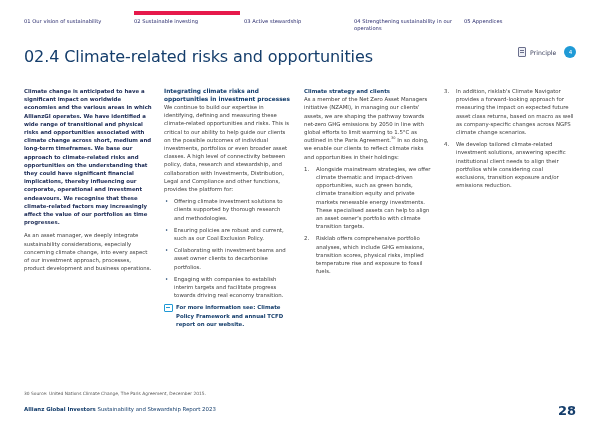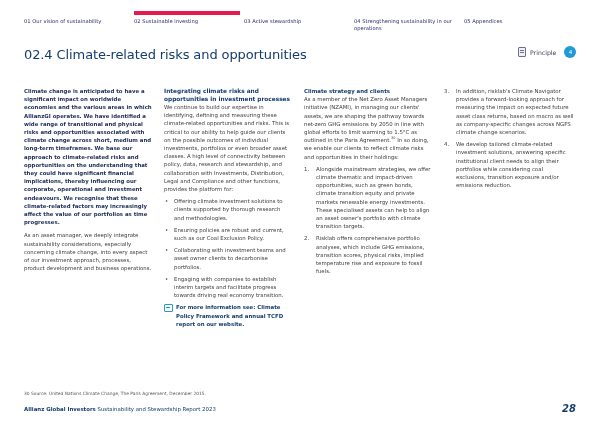--- a/index.html
+++ b/index.html
@@ -8,21 +8,21 @@
       font-family: "DejaVu Sans", sans-serif; color: #3c3c3c;
     }
     .nav { position: absolute; top: 0; left: 0; width: 600px; height: 40px; }
     .nav-item { position: absolute; top: 18px; font-size: 5.2px; line-height: 6.6px; color: #2b2d6e; }
     .nav-item.active .bar { position: absolute; top: -7px; left: 0; width: 106px; height: 4px; background: #e6194b; }
     .nav-item.n1 { left: 24px; width: 80px; }
     .nav-item.n2 { left: 134px; width: 80px; }
     .nav-item.n3 { left: 244px; width: 80px; }
     .nav-item.n4 { left: 354px; width: 100px; }
     .nav-item.n5 { left: 464px; width: 80px; }
-    .title { position: absolute; top: 47px; left: 24px; font-size: 13px; color: #143d6b; white-space: nowrap; letter-spacing: -0.1px; }
+    .title { position: absolute; top: 47px; left: 24px; font-size: 16px; color: #143d6b; white-space: nowrap; letter-spacing: -0.1px; }
     .principle { position: absolute; top: 46px; left: 518px; display: flex; align-items: center; gap: 4px; }
     .principle .doc-icon { width: 6px; height: 8px; border: 1px solid #6b6f8c; border-radius: 1px; position: relative; background: #eef0f6; }
     .principle .doc-icon::before { content: ""; position: absolute; left: 1px; right: 1px; top: 2px; height: 1px; background: #6b6f8c; box-shadow: 0 2px 0 #6b6f8c; }
     .principle .label { font-size: 6.2px; color: #3a3f5c; }
     .principle .badge { width: 12px; height: 12px; border-radius: 50%; background: #1f9ad6; color: #fff; font-size: 5.5px; display: flex; align-items: center; justify-content: center; margin-left: 4px; }
     .col { position: absolute; top: 87px; font-size: 5.4px; line-height: 8.2px; }
     .c1 { left: 24px; width: 128px; }
     .c2 { left: 164px; width: 128px; }
     .c3 { left: 304px; width: 128px; }
     .c4 { left: 444px; width: 130px; }
@@ -37,21 +37,21 @@
     ol li { position: relative; padding-left: 12px; margin-bottom: 4px; }
     ol li .num { position: absolute; left: 0; top: 0; }
     .more { display: flex; gap: 3px; margin-top: 2px; }
     .more .arrow-icon { flex: 0 0 7px; height: 6px; border: 1px solid #1f9ad6; border-radius: 1px; position: relative; margin-top: 1px; }
     .more .arrow-icon::after { content: ""; position: absolute; left: 1px; top: 2px; width: 4px; height: 1px; background: #1f9ad6; }
     .more .more-text { font-weight: bold; color: #143d6b; }
     sup { font-size: 3.5px; vertical-align: super; line-height: 0; }
     .footnote { position: absolute; top: 391px; left: 24px; font-size: 4.4px; color: #555; }
     .footer { position: absolute; top: 406px; left: 24px; font-size: 5.4px; color: #143d6b; white-space: nowrap; }
     .footer b { font-weight: bold; }
-    .page-num { position: absolute; top: 403px; right: 24px; font-size: 10px; font-weight: bold; color: #143d6b; font-style: italic; }
+    .page-num { position: absolute; top: 403px; right: 24px; font-size: 13px; font-weight: bold; color: #143d6b; }
   </style>
 </head>
 <body>
 
 <div class="nav">
   <div class="nav-item n1"><span>01 Our vision of sustainability</span></div>
   <div class="nav-item n2 active"><div class="bar"></div><span>02 Sustainable investing</span></div>
   <div class="nav-item n3"><span>03 Active stewardship</span></div>
   <div class="nav-item n4"><span>04 Strengthening sustainability in our operations</span></div>
   <div class="nav-item n5"><span>05 Appendices</span></div>

